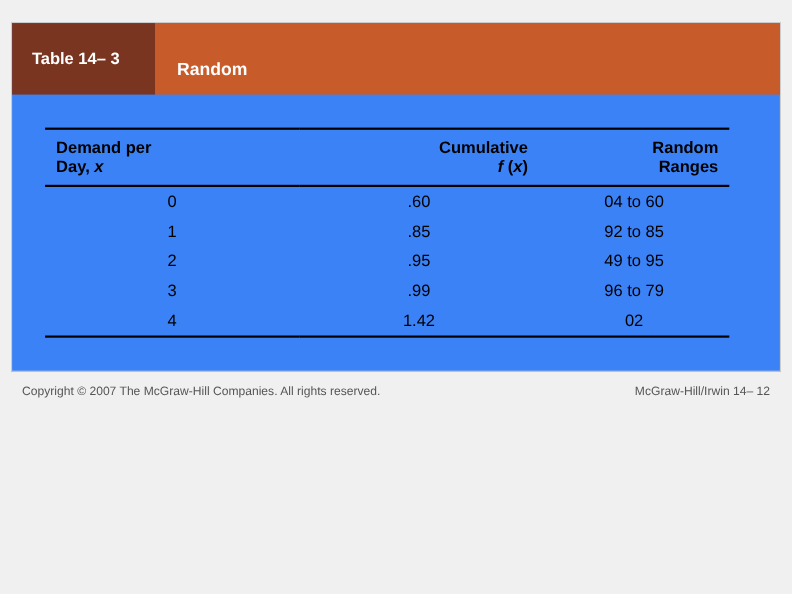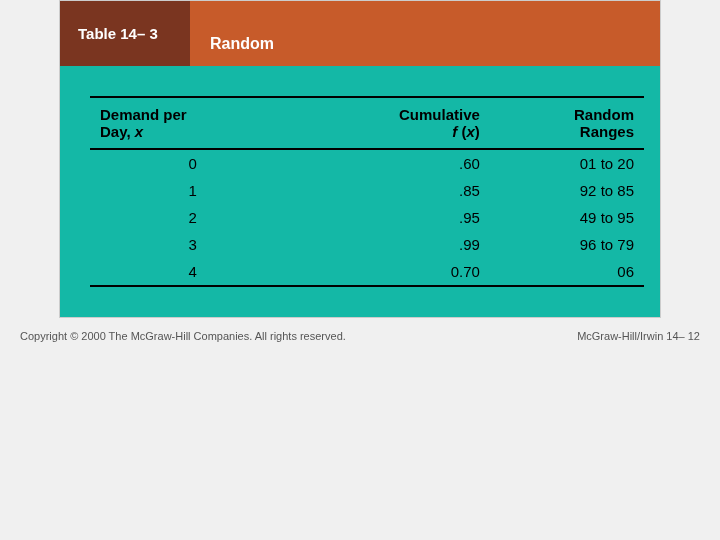--- a/index.html
+++ b/index.html
@@ -11,23 +11,24 @@
       font-family: Arial, sans-serif;
       font-size: 14px;
       display: flex;
       flex-direction: column;
       align-items: center;
       justify-content: flex-start;
       overflow: hidden;
     }
 
     .slide-container {
-      width: 602px;
-      background: #14b8a6;
+      width: 700px;
+      background: #3b82f6;
       border: 1px solid #cccccc;
+      margin-top: 20px;
       position: relative;
     }
 
     .header-bar {
       display: flex;
       align-items: stretch;
       min-height: 60px;
     }
 
     .header-label {
@@ -48,21 +49,21 @@
       font-weight: bold;
       font-size: 16px;
       padding: 10px 20px;
       display: flex;
       align-items: center;
       flex: 1;
       line-height: 1.4;
     }
 
     .content-area {
-      padding: 20px 16px 30px 30px;
+      padding: 20px 46px 30px 30px;
     }
 
     table {
       width: 100%;
       border-collapse: collapse;
       margin-top: 10px;
     }
 
     thead tr {
       border-top: 2px solid #000;
@@ -80,21 +81,21 @@
       text-align: right;
     }
 
     th.left-col {
       text-align: left;
     }
 
     td {
       padding: 5px 10px;
       font-size: 15px;
-      text-align: right;
+      text-align: center;
     }
 
     td.left-col {
       text-align: center;
     }
 
     .footer {
       width: 700px;
       display: flex;
       justify-content: space-between;
@@ -130,43 +131,43 @@
           </th>
           <th>
             Random<br>Ranges
           </th>
         </tr>
       </thead>
       <tbody id="table-body">
       <tr>
             <td class="left-col">0</td>
             <td>.60</td>
-            <td>01 to 20</td>
+            <td>04 to 60</td>
           </tr>
           <tr>
             <td class="left-col">1</td>
             <td>.85</td>
             <td>92 to 85</td>
           </tr>
           <tr>
             <td class="left-col">2</td>
             <td>.95</td>
             <td>49 to 95</td>
           </tr>
           <tr>
             <td class="left-col">3</td>
             <td>.99</td>
             <td>96 to 79</td>
           </tr>
           <tr>
             <td class="left-col">4</td>
-            <td>0.70</td>
-            <td>06</td>
+            <td>1.42</td>
+            <td>02</td>
           </tr>
         </tbody>
     </table>
   </div>
 </div>
 
 <div class="footer">
-  <span>Copyright © 2000 The McGraw-Hill Companies. All rights reserved.</span>
+  <span>Copyright © 2007 The McGraw-Hill Companies. All rights reserved.</span>
   <span>McGraw-Hill/Irwin  14– 12</span>
 </div>
 
 </body></html>

